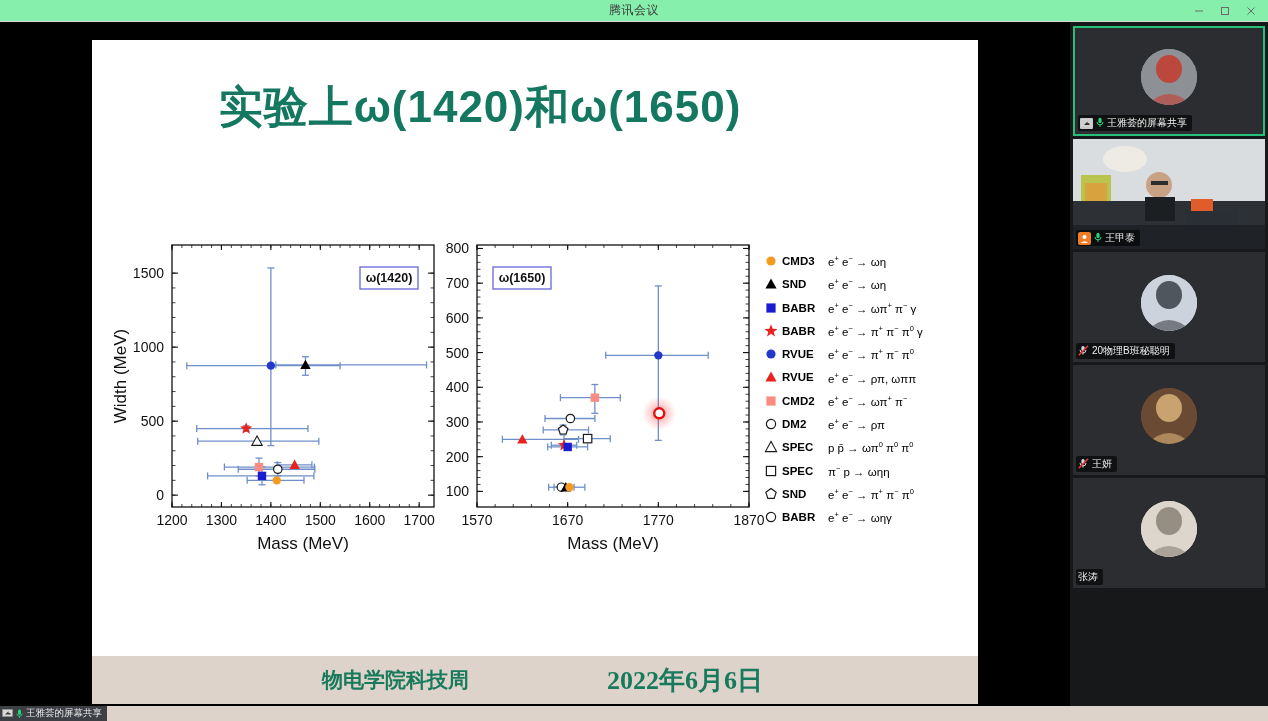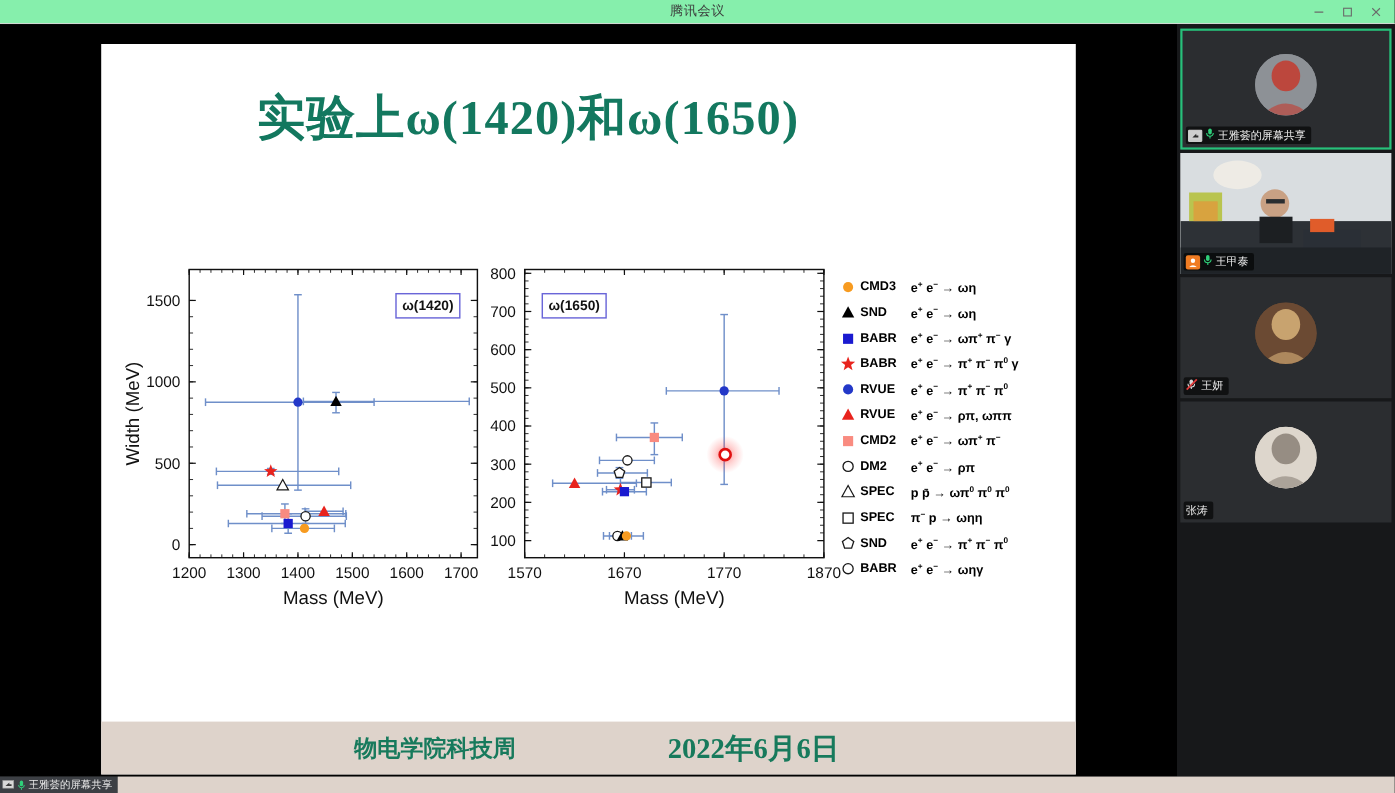--- a/index.html
+++ b/index.html
@@ -40,21 +40,21 @@
     display: flex; align-items: center; justify-content: center;
   }
   .slide {
     position: absolute; left: 92px; top: 18px; width: 886px; height: 664px;
     background: #ffffff;
   }
 
   .slide-title {
     position: absolute; left: 0; top: 38px; width: 776px;
     text-align: center;
-    font-family: Liberation Serif, serif;
+    font-family: Liberation Sans, sans-serif;
     font-weight: bold; font-size: 44px; color: #13785f;
     letter-spacing: 1px;
   }
 
   .slide-footer {
     position: absolute; left: 0; bottom: 0; width: 886px; height: 48px;
     background: #ded3cb;
     display: flex; align-items: center; margin-top: 48px;
   }
   .footer-left {
@@ -78,21 +78,21 @@
   .legend {
     position: absolute; left: 660px; top: 26px;
     display: flex; flex-direction: column; gap: 3.3px;
   }
   .legend-row {
     display: flex; align-items: center; height: 20px;
     font-size: 11.5px; color: #000;
   }
   .legend-mark { width: 22px; display: flex; align-items: center; justify-content: center; }
   .legend-exp { font-weight: bold; font-size: 11.5px; width: 46px; }
-  .legend-proc { font-size: 11.5px; font-weight: bold; white-space: nowrap; }
+  .legend-proc { font-size: 11.5px; font-weight: normal; white-space: nowrap; }
   sup { font-size: 7.5px; vertical-align: super; }
 
   
   .participants {
     position: absolute; left: 1070px; top: 0; width: 198px; height: 684px;
     background: #17181a;
     padding: 4px 3px;
   }
   .tile {
     position: relative; width: 192px; height: 110px;
@@ -819,20 +819,36 @@
             </span>
             <span><svg width="8" height="11" viewBox="0 0 8 11">
                 <rect x="2.4" y="0.8" width="3.2" height="5.4" rx="1.6" fill="#2fd07a"></rect>
                 <path d="M1 4.9 a3 3 0 0 0 6 0" fill="none" stroke="#2fd07a" stroke-width="1"></path>
                 <line x1="4" y1="7.6" x2="4" y2="10" stroke="#2fd07a" stroke-width="1"></line>
               </svg></span>
             <span class="nm">王甲泰</span>
           </div>
         </div>
         <div class="tile">
+          <div class="avatar" style="background: rgb(205, 211, 220);"><svg width="56" height="56" viewBox="0 0 56 56">
+              <rect width="56" height="56" fill="#cdd3dc"></rect>
+              <ellipse cx="28" cy="20" rx="13" ry="14" fill="#3a3f48" opacity="0.85"></ellipse>
+              <path d="M6 56 q22 -22 44 0 Z" fill="#3a3f48" opacity="0.6"></path>
+            </svg></div>
+          <div class="nameplate">
+            <span><svg width="11" height="11" viewBox="0 0 11 11">
+                <rect x="3.4" y="1" width="3.2" height="5.2" rx="1.6" fill="#d8d8d8"></rect>
+                <path d="M2 4.9 a3 3 0 0 0 6 0" fill="none" stroke="#d8d8d8" stroke-width="1"></path>
+                <line x1="5" y1="7.6" x2="5" y2="9.6" stroke="#d8d8d8" stroke-width="1"></line>
+                <line x1="0.8" y1="10.2" x2="10" y2="0.8" stroke="#e23b3b" stroke-width="1.6"></line>
+              </svg></span>
+            <span class="nm">20物理B班秘聪明</span>
+          </div>
+        </div>
+        <div class="tile">
           <div class="avatar" style="background: rgb(107, 74, 51);"><svg width="56" height="56" viewBox="0 0 56 56">
               <rect width="56" height="56" fill="#6b4a33"></rect>
               <ellipse cx="28" cy="20" rx="13" ry="14" fill="#d8b37a" opacity="0.85"></ellipse>
               <path d="M6 56 q22 -22 44 0 Z" fill="#d8b37a" opacity="0.6"></path>
             </svg></div>
           <div class="nameplate">
             <span><svg width="11" height="11" viewBox="0 0 11 11">
                 <rect x="3.4" y="1" width="3.2" height="5.2" rx="1.6" fill="#d8d8d8"></rect>
                 <path d="M2 4.9 a3 3 0 0 0 6 0" fill="none" stroke="#d8d8d8" stroke-width="1"></path>
                 <line x1="5" y1="7.6" x2="5" y2="9.6" stroke="#d8d8d8" stroke-width="1"></line>

